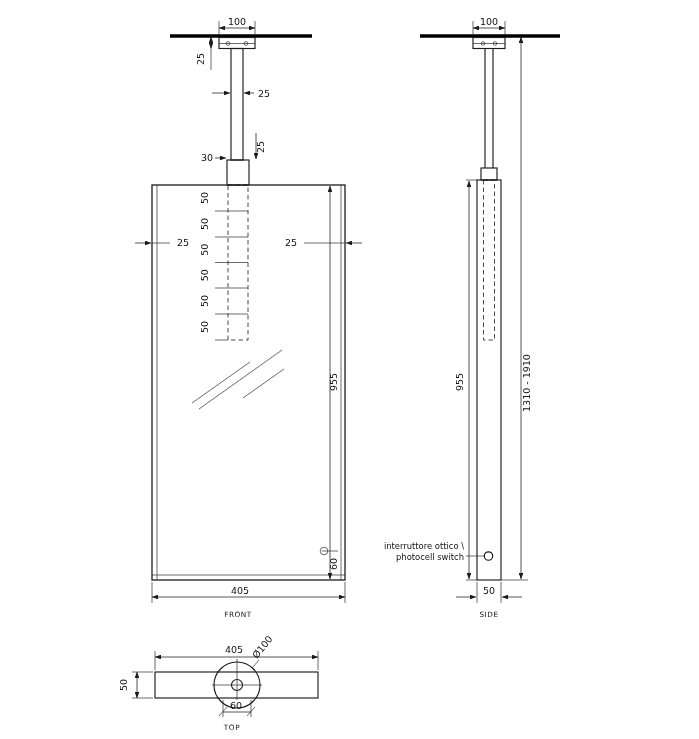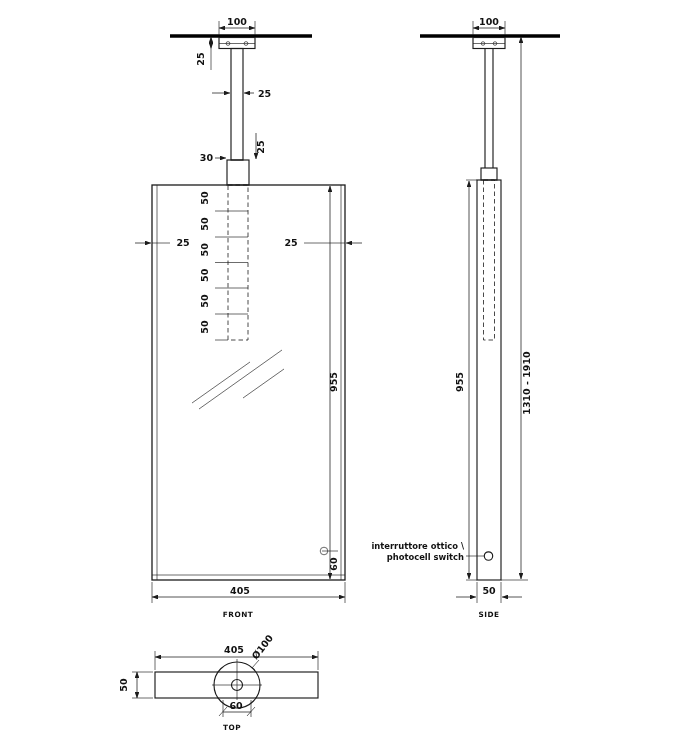--- a/index.html
+++ b/index.html
@@ -1,16 +1,16 @@
 <!DOCTYPE html>
 <html><head>
 <meta charset="utf-8">
 <style>
   html,body{margin:0;padding:0;background:#ffffff;}
-  .stage{position:relative;width:699px;height:739px;background:#fff;overflow:hidden;font-weight:bold;}
+  .stage{position:relative;width:699px;height:739px;background:#fff;overflow:hidden;}
   svg{display:block}
   .ln{stroke:#1c1c1c;stroke-width:1.15;fill:none}
   .thin{stroke:#1c1c1c;stroke-width:0.65;fill:none}
   .dim{stroke:#1c1c1c;stroke-width:0.75;fill:none}
   .dash{stroke:#1c1c1c;stroke-width:0.8;fill:none;stroke-dasharray:4.5 3}
   .thick{stroke:#000;stroke-width:3.6;fill:none}
   text{font-family:"DejaVu Sans","Liberation Sans",sans-serif;font-size:9.5px;fill:#111}
   .viewlabel{font-size:7.3px;letter-spacing:.55px}
   .callout{font-size:8.4px}
 </style>

